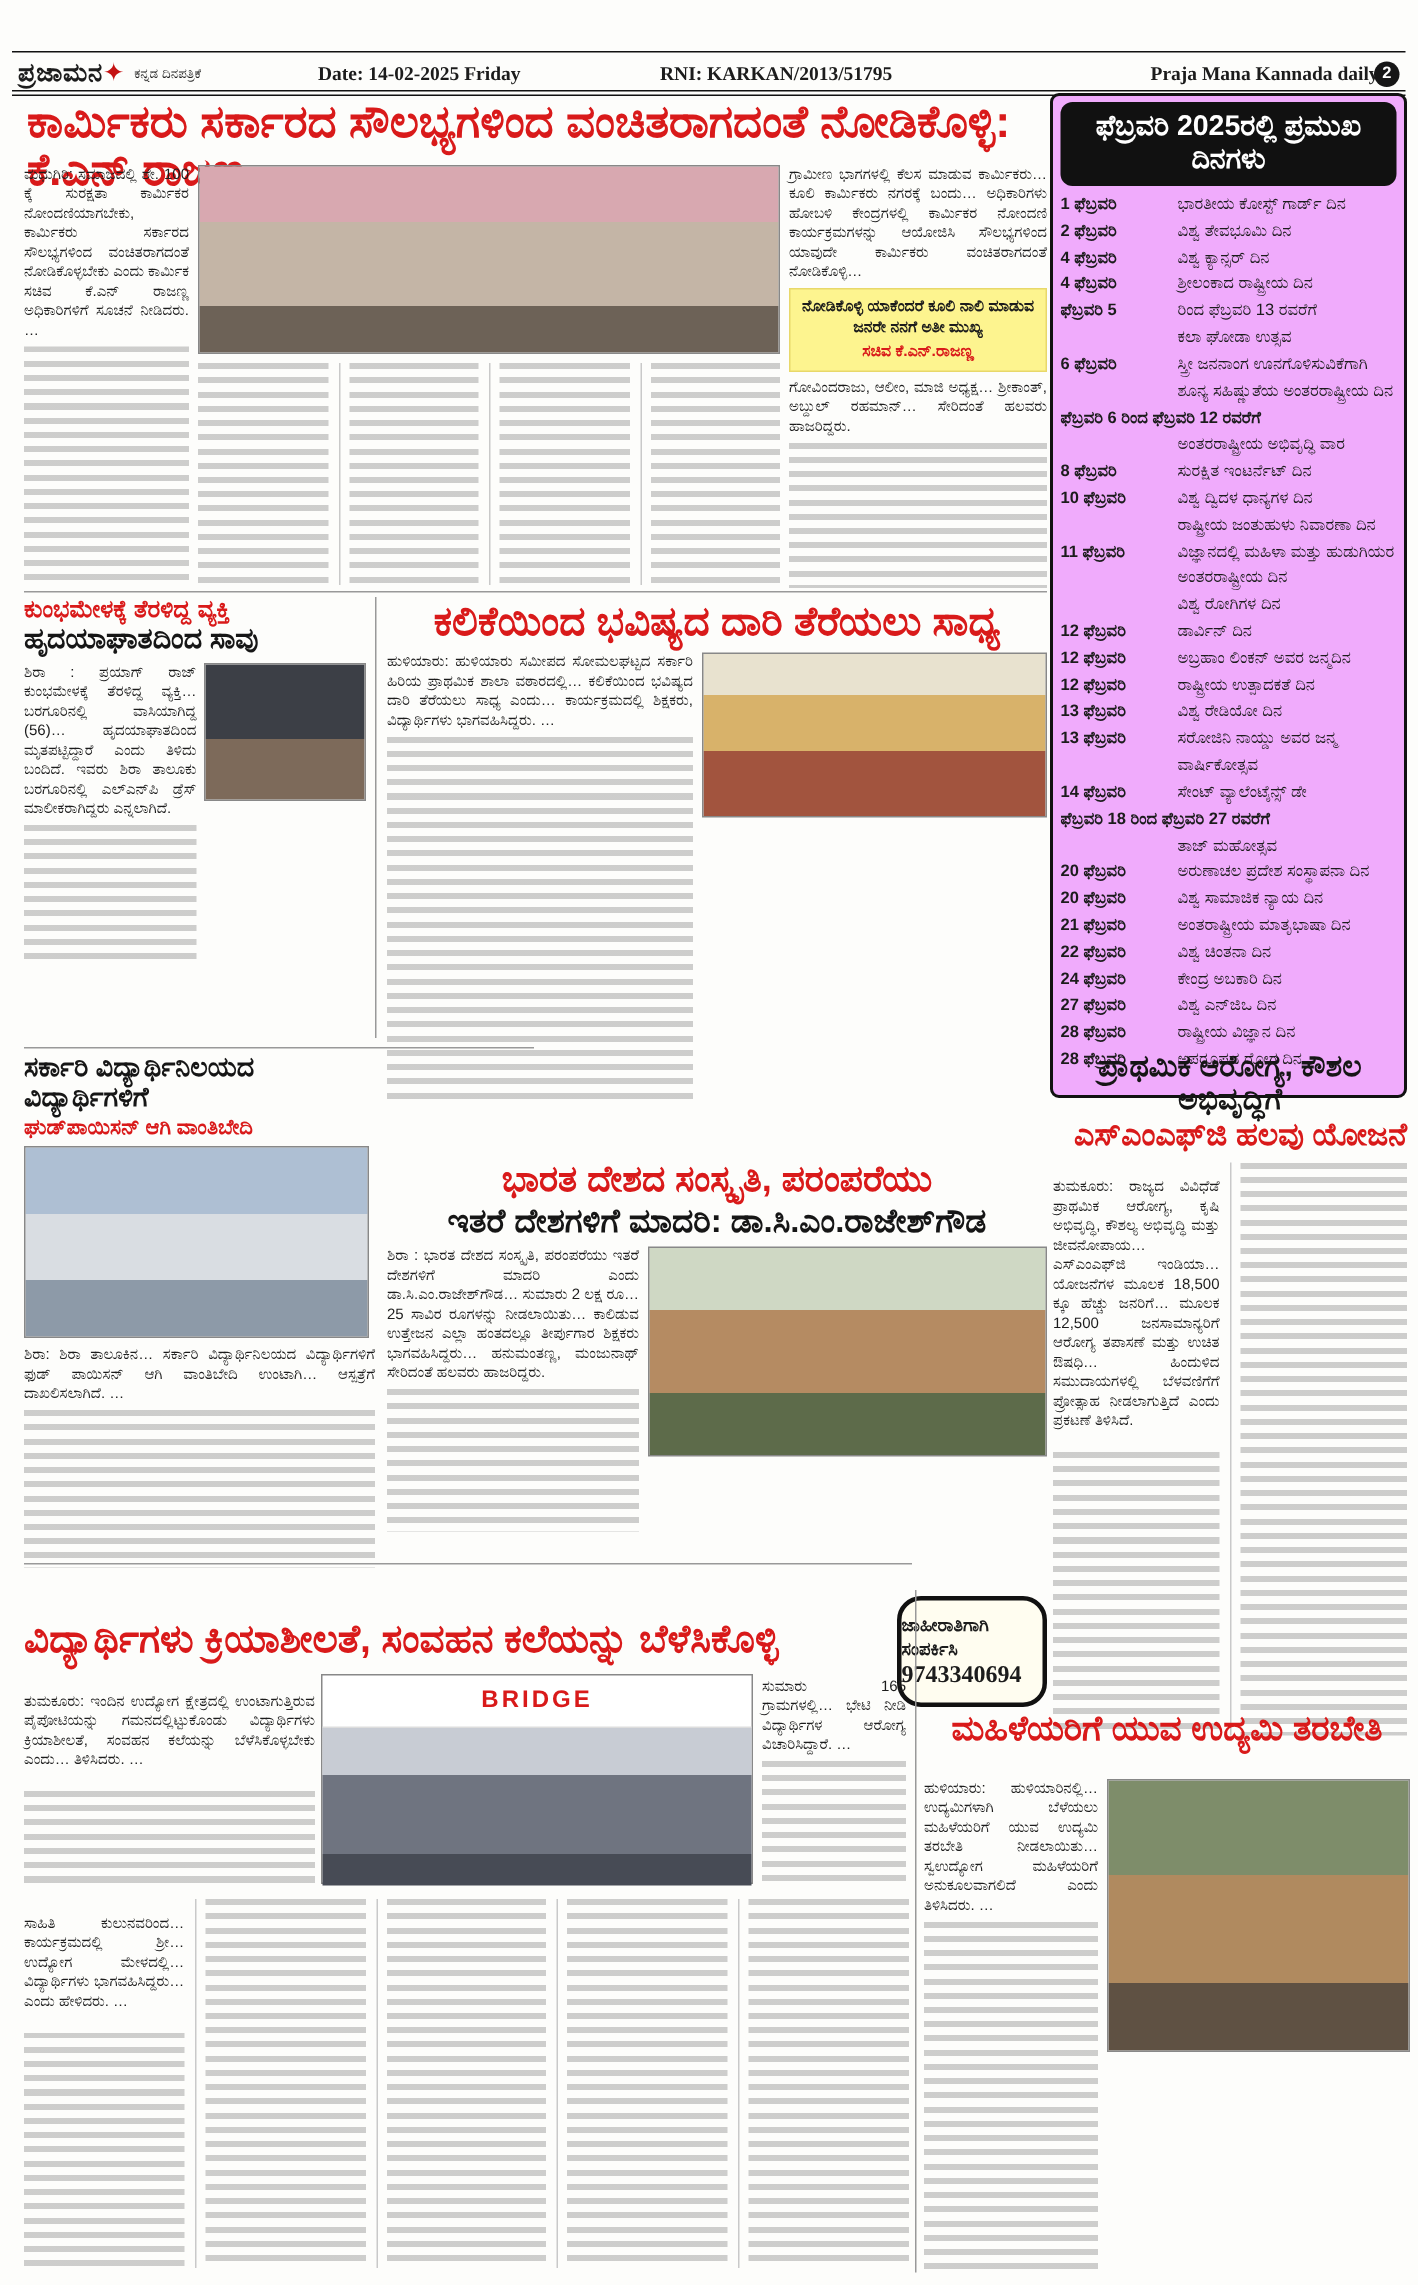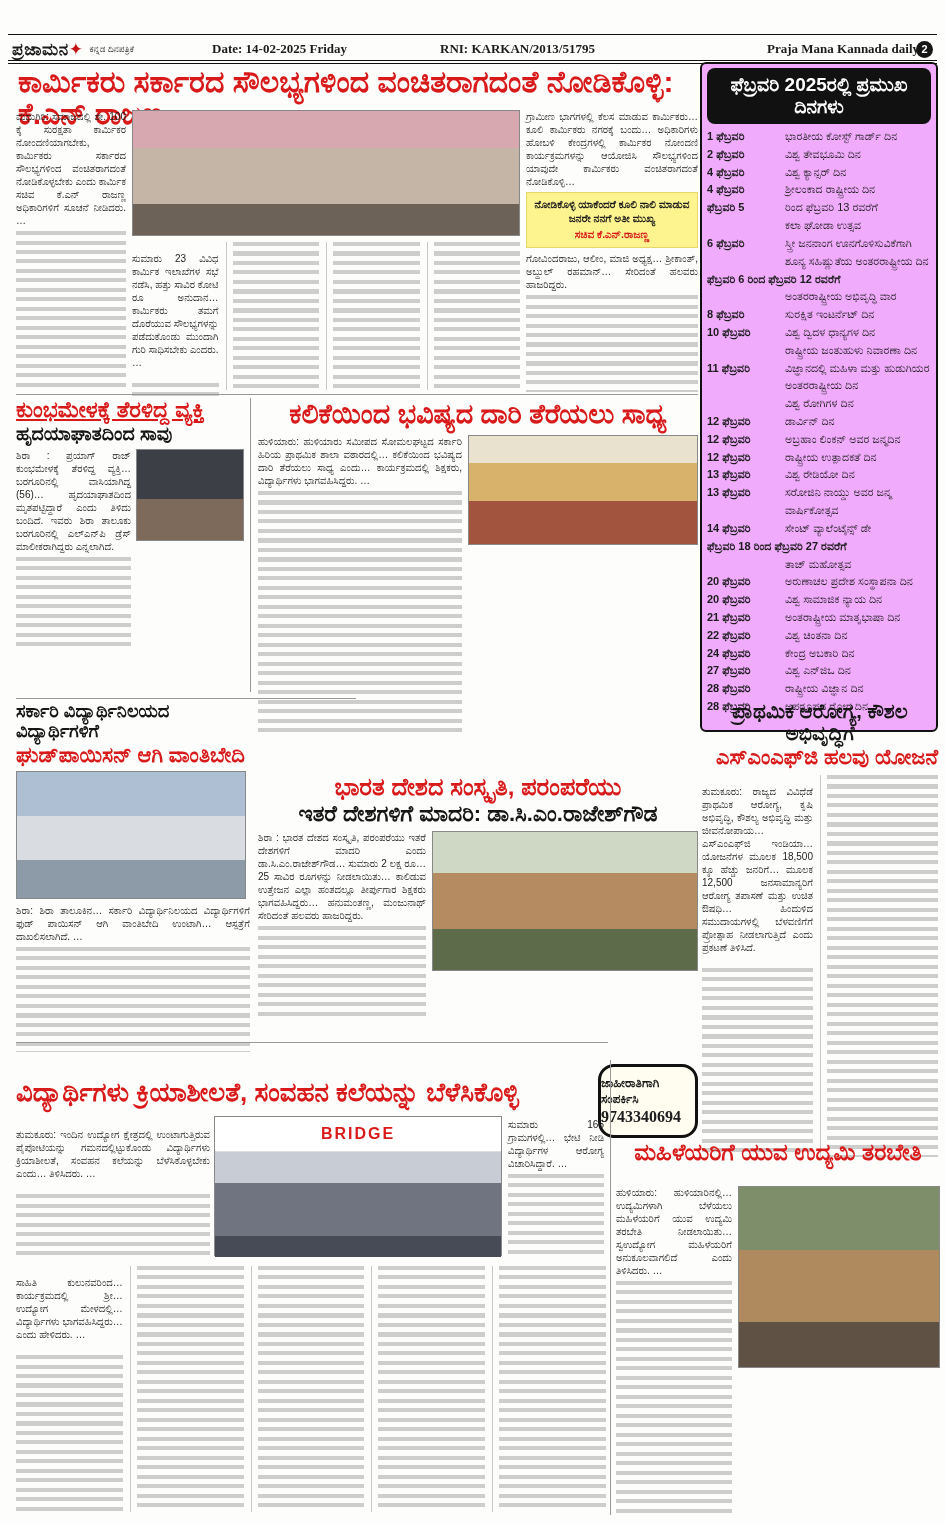--- a/index.html
+++ b/index.html
@@ -231,21 +231,20 @@
     </div>
 </div>
 
 <div class="abs body-flow" style="left:16px;top:110px;width:110px;height:282px;">
   <p>ಮಧುಗಿರಿ: ಸಮಾಜದಲ್ಲಿ ಶೇ. 100 ಕ್ಕೆ ಸುರಕ್ಷತಾ ಕಾರ್ಮಿಕರ ನೋಂದಣಿಯಾಗಬೇಕು, ಕಾರ್ಮಿಕರು ಸರ್ಕಾರದ ಸೌಲಭ್ಯಗಳಿಂದ ವಂಚಿತರಾಗದಂತೆ ನೋಡಿಕೊಳ್ಳಬೇಕು ಎಂದು ಕಾರ್ಮಿಕ ಸಚಿವ ಕೆ.ಎನ್ ರಾಜಣ್ಣ ಅಧಿಕಾರಿಗಳಿಗೆ ಸೂಚನೆ ನೀಡಿದರು. …</p>
   <div class="tex"></div>
 </div>
 <div class="abs photo" style="left:132px;top:110px;width:388px;height:126px;background:linear-gradient(180deg,#d8a8b0 0 30%,#c4b5a6 30% 75%,#6d6257 75% 100%);"></div>
 <div class="abs bodycols" style="left:132px;top:242px;width:388px;height:148px;">
   <div class="bcol">
-      <p class="body-flow" style="display:block;">ಸುಮಾರು 23 ವಿವಿಧ ಕಾರ್ಮಿಕ ಇಲಾಖೆಗಳ ಸಭೆ ನಡೆಸಿ, ಹತ್ತು ಸಾವಿರ ಕೋಟಿ ರೂ ಅನುದಾನ… ಕಾರ್ಮಿಕರು ತಮಗೆ ದೊರೆಯುವ ಸೌಲಭ್ಯಗಳನ್ನು ಪಡೆದುಕೊಂಡು ಮುಂದಾಗಿ ಗುರಿ ಸಾಧಿಸಬೇಕು ಎಂದರು. …</p>
       <div class="tex"></div>
     </div>
   <div class="bcol">
       <div class="tex"></div>
     </div>
   <div class="bcol">
       <div class="tex"></div>
     </div>
   <div class="bcol">
       <div class="tex"></div>
@@ -257,21 +256,21 @@
     <span>ನೋಡಿಕೊಳ್ಳಿ ಯಾಕೆಂದರೆ ಕೂಲಿ ನಾಲಿ ಮಾಡುವ ಜನರೇ ನನಗೆ ಅತೀ ಮುಖ್ಯ</span>
     <span class="by">ಸಚಿವ ಕೆ.ಎನ್.ರಾಜಣ್ಣ</span>
   </div>
   <p>ಗೋವಿಂದರಾಜು, ಆಲೀಂ, ಮಾಜಿ ಅಧ್ಯಕ್ಷ… ಶ್ರೀಕಾಂತ್, ಅಬ್ದುಲ್ ರಹಮಾನ್… ಸೇರಿದಂತೆ ಹಲವರು ಹಾಜರಿದ್ದರು.</p>
   <div class="tex"></div>
 </div>
 
 <div class="abs hline" style="left:16px;top:394px;width:682px;background:#999;"></div>
 
 <div class="abs" style="left:16px;top:398px;width:228px;height:292px;">
-  <div class="hl" style="font-size:22px;text-decoration:underline;">ಕುಂಭಮೇಳಕ್ಕೆ ತೆರಳಿದ್ದ ವ್ಯಕ್ತಿ</div>
+  <div class="hl" style="font-size:16px;">ಕುಂಭಮೇಳಕ್ಕೆ ತೆರಳಿದ್ದ ವ್ಯಕ್ತಿ</div>
   <div class="hl-black" style="font-size:19px;margin:2px 0 4px;">ಹೃದಯಾಘಾತದಿಂದ ಸಾವು</div>
   <div class="photo" style="float:right;width:106px;height:90px;margin:0 0 4px 5px;background:linear-gradient(180deg,#3c3f46 0 55%,#7d6a5a 55% 100%);"></div>
   <div class="body-flow" style="height:200px;">
     <p>ಶಿರಾ : ಪ್ರಯಾಗ್ ರಾಜ್ ಕುಂಭಮೇಳಕ್ಕೆ ತೆರಳಿದ್ದ ವ್ಯಕ್ತಿ… ಬರಗೂರಿನಲ್ಲಿ ವಾಸಿಯಾಗಿದ್ದ (56)… ಹೃದಯಾಘಾತದಿಂದ ಮೃತಪಟ್ಟಿದ್ದಾರೆ ಎಂದು ತಿಳಿದು ಬಂದಿದೆ. ಇವರು ಶಿರಾ ತಾಲೂಕು ಬರಗೂರಿನಲ್ಲಿ ಎಲ್‌ಎನ್‌ಪಿ ಡ್ರೆಸ್ ಮಾಲೀಕರಾಗಿದ್ದರು ಎನ್ನಲಾಗಿದೆ.</p>
     <div class="tex"></div>
   </div>
 </div>
 <div class="abs vline" style="left:250px;top:398px;height:294px;background:#999;"></div>
 
 <div class="abs" style="left:258px;top:400px;width:440px;height:352px;">
@@ -280,21 +279,21 @@
   <div class="body-flow" style="height:300px;margin-top:6px;">
     <p>ಹುಳಿಯಾರು: ಹುಳಿಯಾರು ಸಮೀಪದ ಸೋಮಲಘಟ್ಟದ ಸರ್ಕಾರಿ ಹಿರಿಯ ಪ್ರಾಥಮಿಕ ಶಾಲಾ ವಠಾರದಲ್ಲಿ… ಕಲಿಕೆಯಿಂದ ಭವಿಷ್ಯದ ದಾರಿ ತೆರೆಯಲು ಸಾಧ್ಯ ಎಂದು… ಕಾರ್ಯಕ್ರಮದಲ್ಲಿ ಶಿಕ್ಷಕರು, ವಿದ್ಯಾರ್ಥಿಗಳು ಭಾಗವಹಿಸಿದ್ದರು. …</p>
     <div class="tex"></div>
   </div>
 </div>
 
 <div class="abs hline" style="left:16px;top:698px;width:340px;background:#999;"></div>
 
 <div class="abs" style="left:16px;top:702px;width:234px;height:336px;">
   <div class="hl-black" style="font-size:18px;">ಸರ್ಕಾರಿ ವಿದ್ಯಾರ್ಥಿನಿಲಯದ ವಿದ್ಯಾರ್ಥಿಗಳಿಗೆ</div>
-  <div class="hl" style="font-size:21px;margin:2px 0 5px;">ಘುಡ್‌ಪಾಯಿಸನ್ ಆಗಿ ವಾಂತಿಬೇದಿ</div>
+  <div class="hl" style="font-size:14px;margin:2px 0 5px;">ಘುಡ್‌ಪಾಯಿಸನ್ ಆಗಿ ವಾಂತಿಬೇದಿ</div>
   <div class="photo" style="width:228px;height:126px;background:linear-gradient(180deg,#aebfd3 0 35%,#d9dde2 35% 70%,#8d9aa8 70% 100%);"></div>
   <div class="body-flow" style="height:148px;margin-top:5px;">
     <p>ಶಿರಾ: ಶಿರಾ ತಾಲೂಕಿನ… ಸರ್ಕಾರಿ ವಿದ್ಯಾರ್ಥಿನಿಲಯದ ವಿದ್ಯಾರ್ಥಿಗಳಿಗೆ ಫುಡ್ ಪಾಯಿಸನ್ ಆಗಿ ವಾಂತಿಬೇದಿ ಉಂಟಾಗಿ… ಆಸ್ಪತ್ರೆಗೆ ದಾಖಲಿಸಲಾಗಿದೆ. …</p>
     <div class="tex"></div>
   </div>
 </div>
 
 <div class="abs" style="left:258px;top:774px;width:440px;height:264px;">
   <div class="hl" style="font-size:24px;text-align:center;">ಭಾರತ ದೇಶದ ಸಂಸ್ಕೃತಿ, ಪರಂಪರೆಯು</div>
   <div class="hl-black" style="font-size:22px;text-align:center;margin:2px 0 5px;">ಇತರೆ ದೇಶಗಳಿಗೆ ಮಾದರಿ: ಡಾ.ಸಿ.ಎಂ.ರಾಜೇಶ್‌ಗೌಡ</div>

